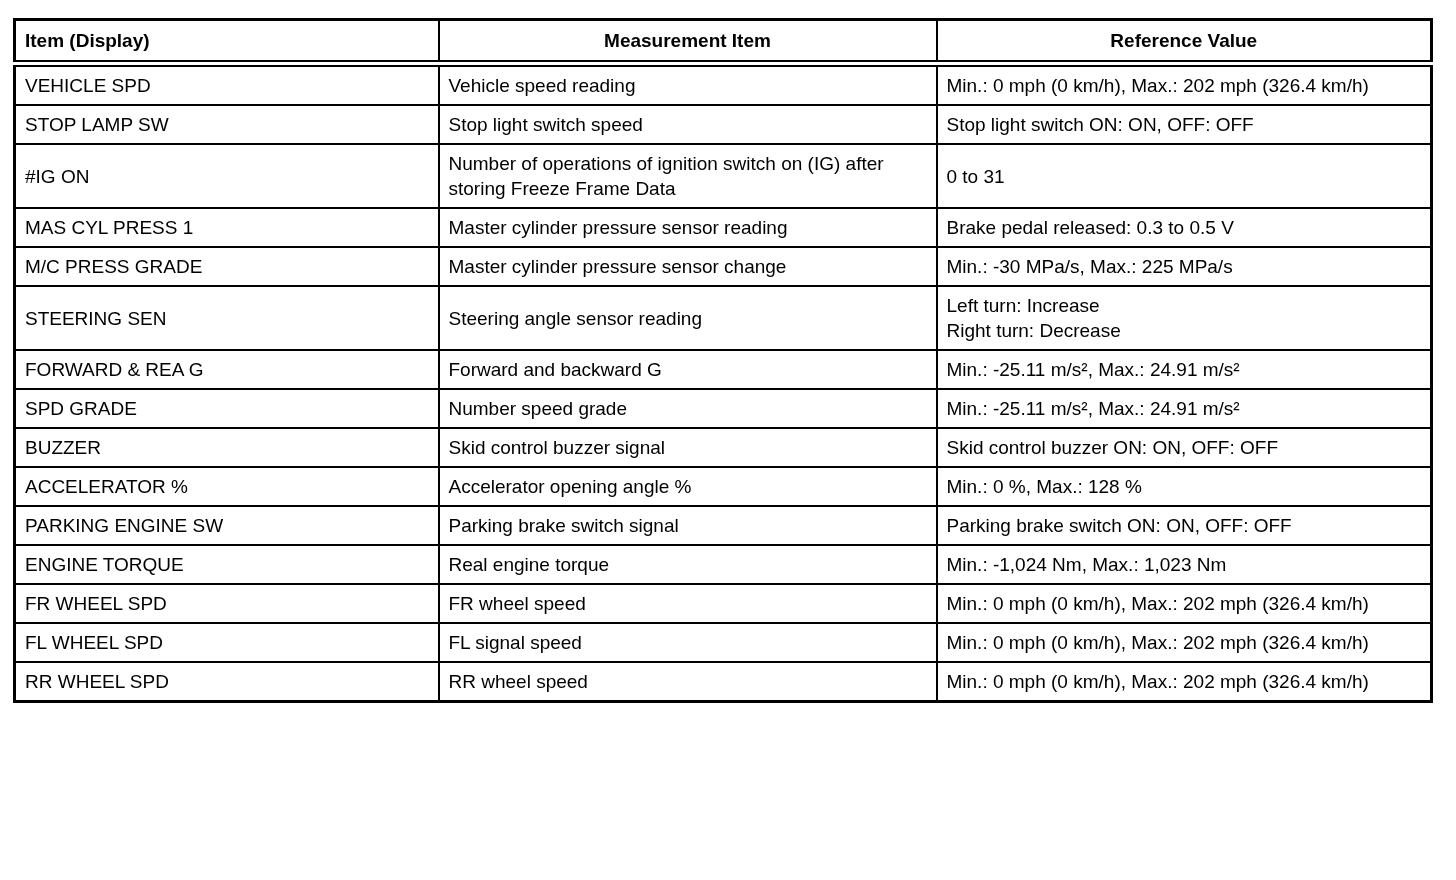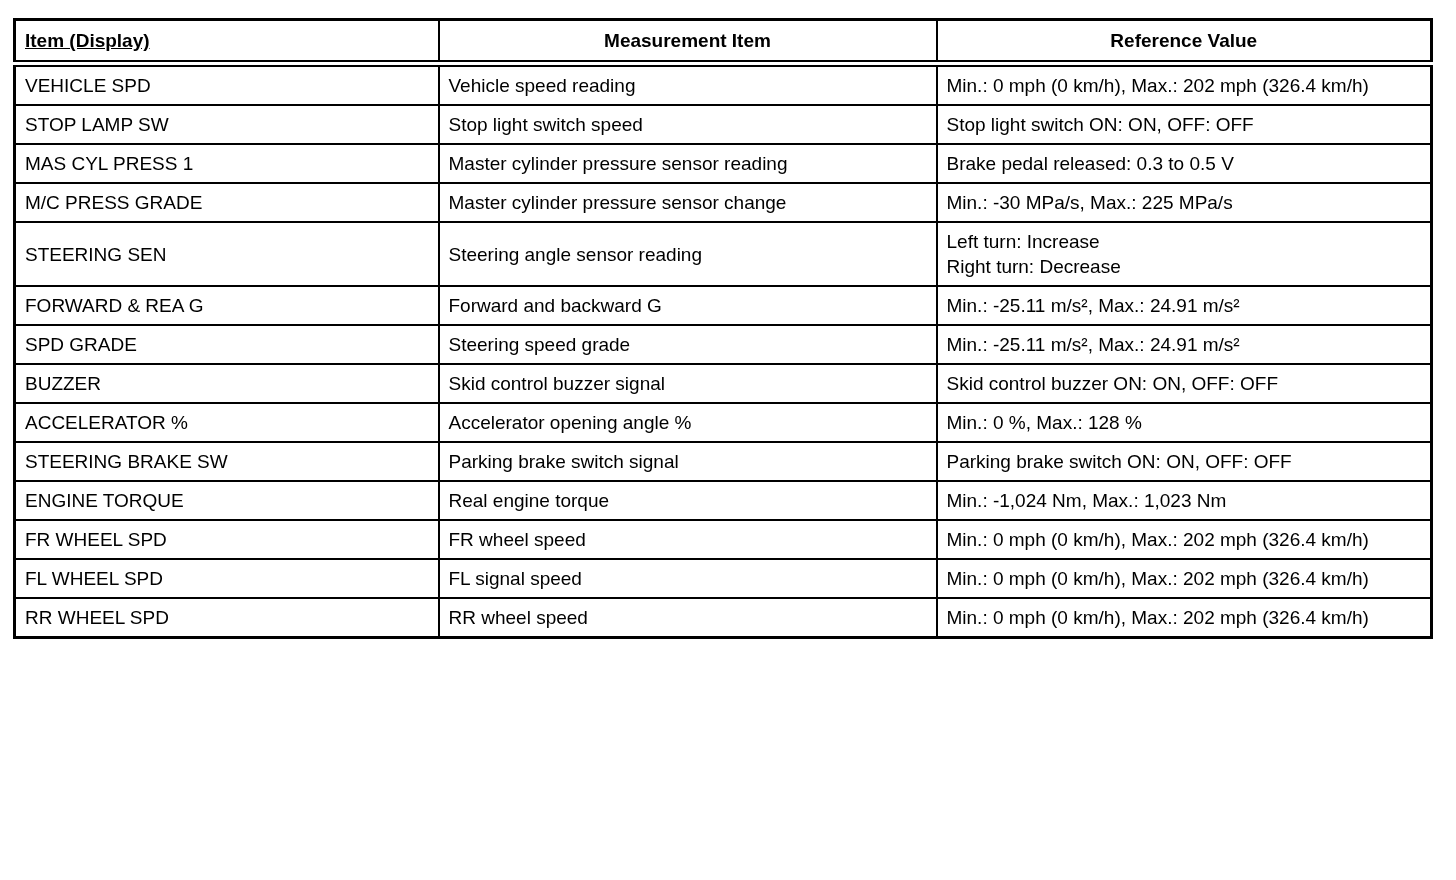--- a/index.html
+++ b/index.html
@@ -30,21 +30,21 @@
     line-height: 25px;
     vertical-align: middle;
     overflow: hidden;
   }
   table.data-list thead th {
     border-bottom: 7px double #000;
     font-weight: bold;
     height: 44px;
     padding: 4px 9px;
   }
-  table.data-list thead th.col-item { text-align: left; text-decoration: underline; }
+  table.data-list thead th.col-item { text-align: left; }
   td.cell-item { white-space: nowrap; }
   td.cell-reference { white-space: pre-line; word-break: break-word; }
   td.cell-measurement { word-break: break-word; }
 </style>
 </head>
 <body>
 
 <table class="data-list">
   <colgroup>
     <col style="width: 424px">
@@ -64,20 +64,25 @@
     <td class="cell-measurement">Vehicle speed reading</td>
     <td class="cell-reference">Min.: 0 mph (0 km/h), Max.: 202 mph (326.4 km/h)</td>
   </tr>
 
   <tr>
     <td class="cell-item">STOP LAMP SW</td>
     <td class="cell-measurement">Stop light switch speed</td>
     <td class="cell-reference">Stop light switch ON: ON, OFF: OFF</td>
   </tr>
 
+  <tr>
+    <td class="cell-item">#IG ON</td>
+    <td class="cell-measurement">Number of operations of ignition switch on (IG) after storing Freeze Frame Data</td>
+    <td class="cell-reference">0 to 31</td>
+  </tr>
 
   <tr>
     <td class="cell-item">MAS CYL PRESS 1</td>
     <td class="cell-measurement">Master cylinder pressure sensor reading</td>
     <td class="cell-reference">Brake pedal released: 0.3 to 0.5 V</td>
   </tr>
 
   <tr>
     <td class="cell-item">M/C PRESS GRADE</td>
     <td class="cell-measurement">Master cylinder pressure sensor change</td>
@@ -93,38 +98,38 @@
   </tr>
 
   <tr>
     <td class="cell-item">FORWARD &amp; REA G</td>
     <td class="cell-measurement">Forward and backward G</td>
     <td class="cell-reference">Min.: -25.11 m/s², Max.: 24.91 m/s²</td>
   </tr>
 
   <tr>
     <td class="cell-item">SPD GRADE</td>
-    <td class="cell-measurement">Steering speed grade</td>
+    <td class="cell-measurement">Number speed grade</td>
     <td class="cell-reference">Min.: -25.11 m/s², Max.: 24.91 m/s²</td>
   </tr>
 
   <tr>
     <td class="cell-item">BUZZER</td>
     <td class="cell-measurement">Skid control buzzer signal</td>
     <td class="cell-reference">Skid control buzzer ON: ON, OFF: OFF</td>
   </tr>
 
   <tr>
     <td class="cell-item">ACCELERATOR %</td>
     <td class="cell-measurement">Accelerator opening angle %</td>
     <td class="cell-reference">Min.: 0 %, Max.: 128 %</td>
   </tr>
 
   <tr>
-    <td class="cell-item">STEERING BRAKE SW</td>
+    <td class="cell-item">PARKING ENGINE SW</td>
     <td class="cell-measurement">Parking brake switch signal</td>
     <td class="cell-reference">Parking brake switch ON: ON, OFF: OFF</td>
   </tr>
 
   <tr>
     <td class="cell-item">ENGINE TORQUE</td>
     <td class="cell-measurement">Real engine torque</td>
     <td class="cell-reference">Min.: -1,024 Nm, Max.: 1,023 Nm</td>
   </tr>
 

